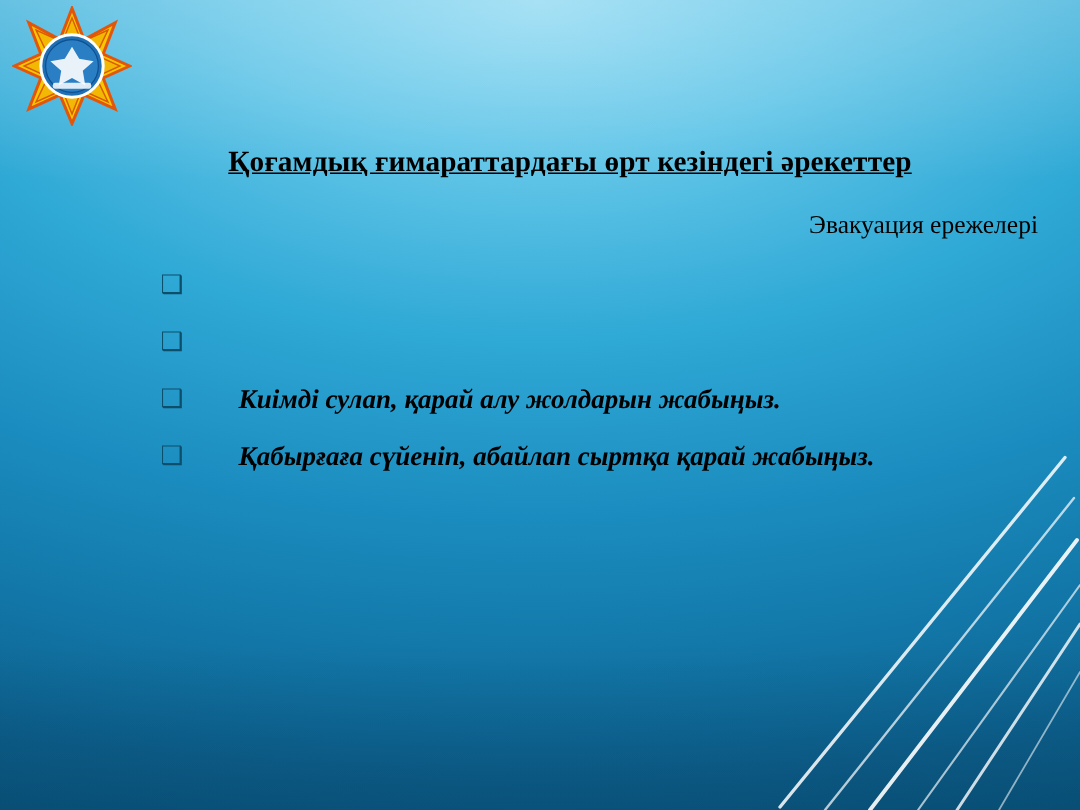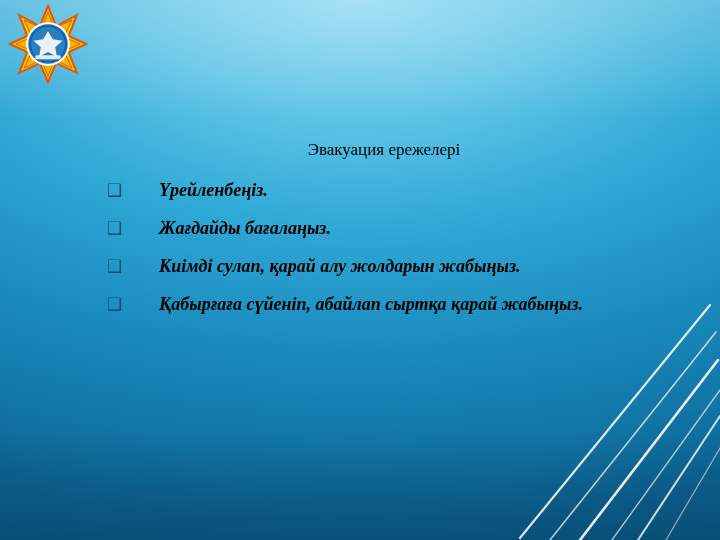--- a/index.html
+++ b/index.html
@@ -81,24 +81,24 @@
     font-family: "Liberation Serif", serif;
     font-weight: bold;
     font-size: 19.5px;
     color: #000000;
     text-decoration: underline;
     letter-spacing: 0.1px;
   }
 
   .subtitle {
     position: absolute;
-    left: 64px;
+    left: 52px;
     top: 140px;
     width: 640px;
-    text-align: center;
+    text-align: right;
     font-family: "Liberation Serif", serif;
     font-size: 17px;
     color: #000000;
   }
 
   .bullets {
     position: absolute;
     left: 105px;
     top: 178px;
     width: 600px;
@@ -157,33 +157,32 @@
       <circle cx="50" cy="50" r="26" fill="#1f6fb5" stroke="#ffffff" stroke-width="2.5"></circle>
       <circle cx="50" cy="50" r="22" fill="#2a7fc4" stroke="#0e4f8f" stroke-width="1"></circle>
 
       <path d="M50 34 L56 44 L68 46 L59 54 L61 66 L50 60 L39 66 L41 54 L32 46 L44 44 Z" fill="#ffffff" opacity="0.9"></path>
       <rect x="34" y="64" width="32" height="5" rx="2" fill="#ffffff" opacity="0.85"></rect>
     </g>
   </svg>
 
   <div class="content">
 
+    <div class="title">Қоғамдық ғимараттардағы өрт кезіндегі әрекеттер</div>
 
     <div class="subtitle">Эвакуация ережелері</div>
 
     <div class="bullets">
 
       <div class="bullet-row">
         <span class="bullet-marker">❑</span>
-        <span class="bullet-text">Үрейленбеңіз.</span>
       </div>
 
       <div class="bullet-row">
         <span class="bullet-marker">❑</span>
-        <span class="bullet-text">Жағдайды бағалаңыз.</span>
       </div>
 
       <div class="bullet-row">
         <span class="bullet-marker">❑</span>
         <span class="bullet-text">Киімді сулап, қарай алу жолдарын жабыңыз.</span>
       </div>
 
       <div class="bullet-row">
         <span class="bullet-marker">❑</span>
         <span class="bullet-text">Қабырғаға сүйеніп, абайлап сыртқа қарай жабыңыз.</span>

